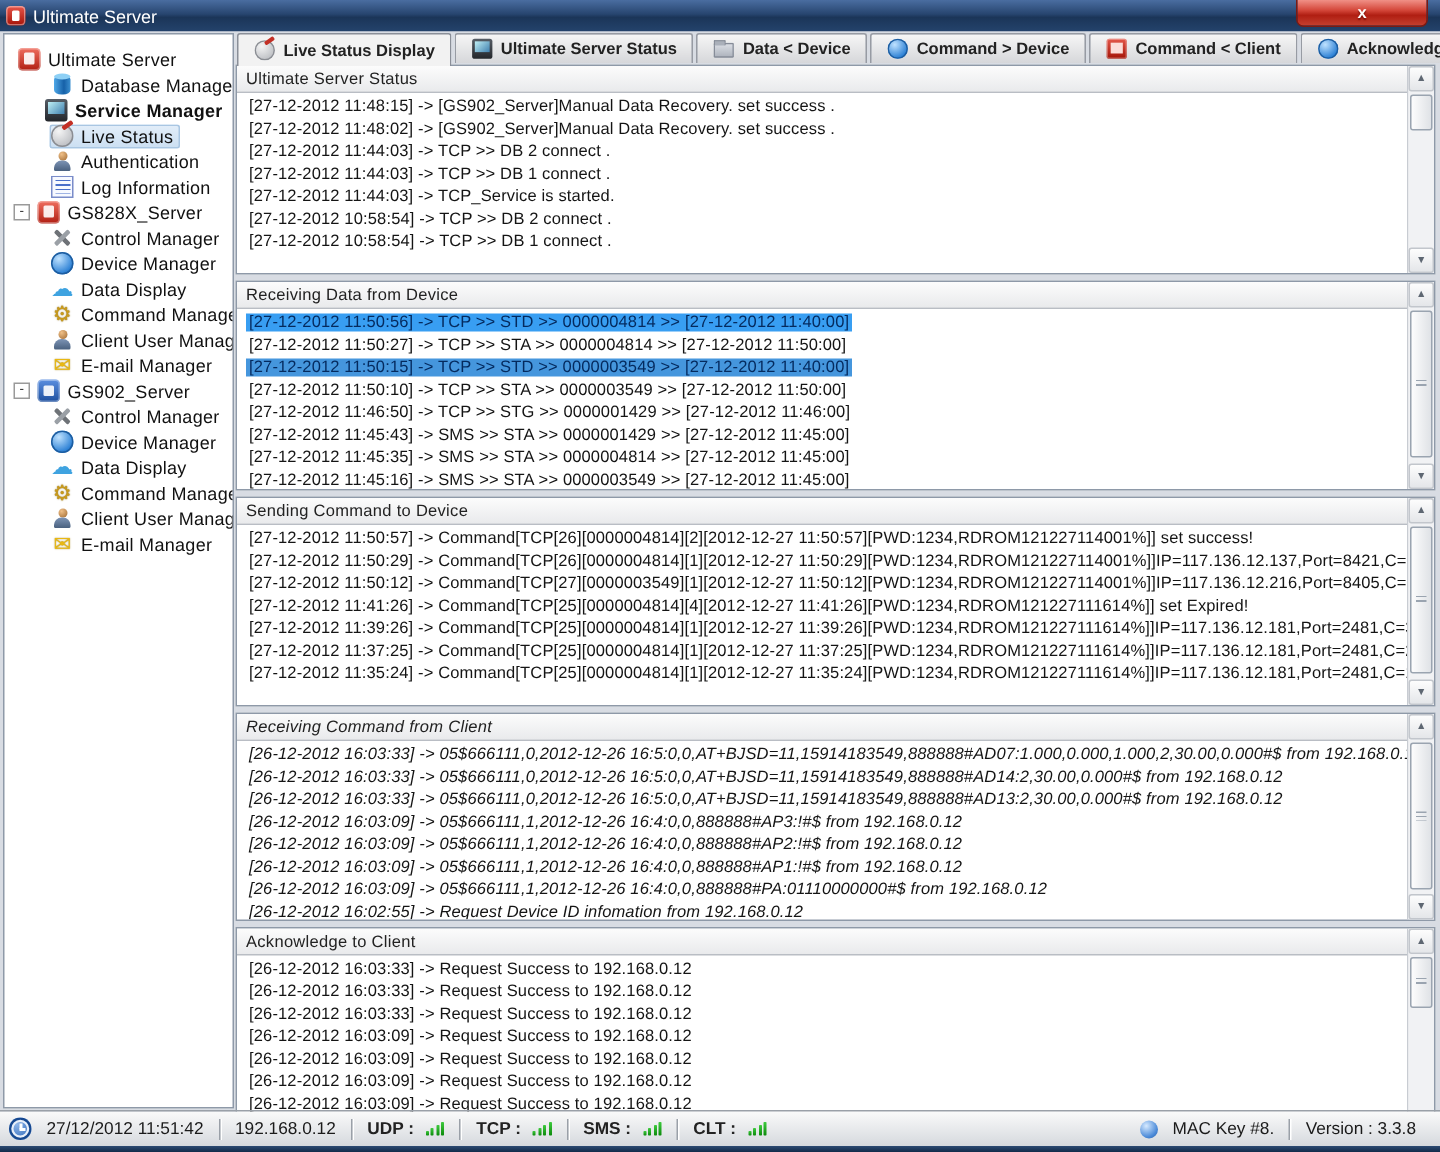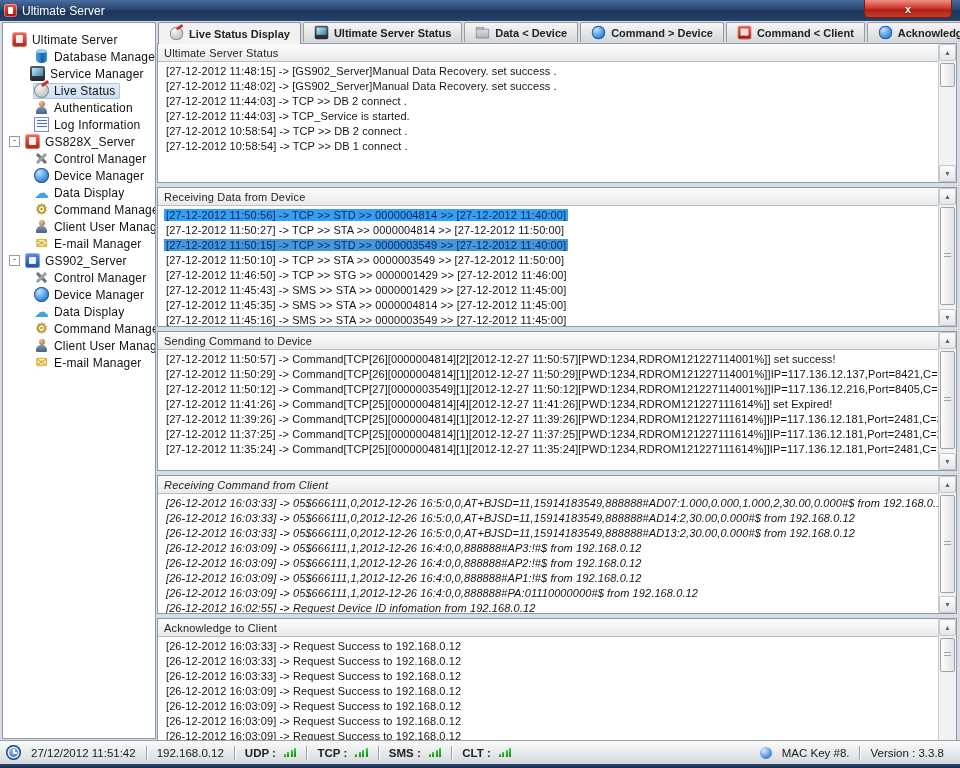--- a/index.html
+++ b/index.html
@@ -125,21 +125,21 @@
               <span class="ico i-server-red"></span>
               <span class="tlabel">Ultimate Server</span>
             </span>
           </div>
           <div class="trow" style="padding-left: 30px;">
             <span class="treecell">
               <span class="ico i-database"></span>
               <span class="tlabel">Database Manager</span>
             </span>
           </div>
-          <div class="trow" style="padding-left: 26px;">
+          <div class="trow" style="padding-left: 26px; font-weight: bold;">
             <span class="treecell">
               <span class="ico i-monitor"></span>
               <span class="tlabel">Service Manager</span>
             </span>
           </div>
           <div class="trow sel" style="padding-left: 30px;">
             <span class="treecell">
               <span class="ico i-live"></span>
               <span class="tlabel">Live Status</span>
             </span>
@@ -272,20 +272,21 @@
           </div>
         </div>
       <div class="panels">
           <div class="panel" style="flex: 0 0 138px;">
             <div class="panel-main">
               <div class="panel-header">Ultimate Server Status</div>
               <div class="logbody">
                 <div class="log-row"><span>[27-12-2012 11:48:15] -&gt; [GS902_Server]Manual Data Recovery. set success .</span></div>
                 <div class="log-row"><span>[27-12-2012 11:48:02] -&gt; [GS902_Server]Manual Data Recovery. set success .</span></div>
                 <div class="log-row"><span>[27-12-2012 11:44:03] -&gt; TCP &gt;&gt; DB 2 connect .</span></div>
+                <div class="log-row"><span>[27-12-2012 11:44:03] -&gt; TCP &gt;&gt; DB 1 connect .</span></div>
                 <div class="log-row"><span>[27-12-2012 11:44:03] -&gt; TCP_Service is started.</span></div>
                 <div class="log-row"><span>[27-12-2012 10:58:54] -&gt; TCP &gt;&gt; DB 2 connect .</span></div>
                 <div class="log-row"><span>[27-12-2012 10:58:54] -&gt; TCP &gt;&gt; DB 1 connect .</span></div>
               </div>
             </div>
             <div class="vscroll">
               <div class="sbtn">▲</div>
               <div class="strack">
                 <div class="sthumb" style="top: 2px; height: 22px;"></div>
               </div>

